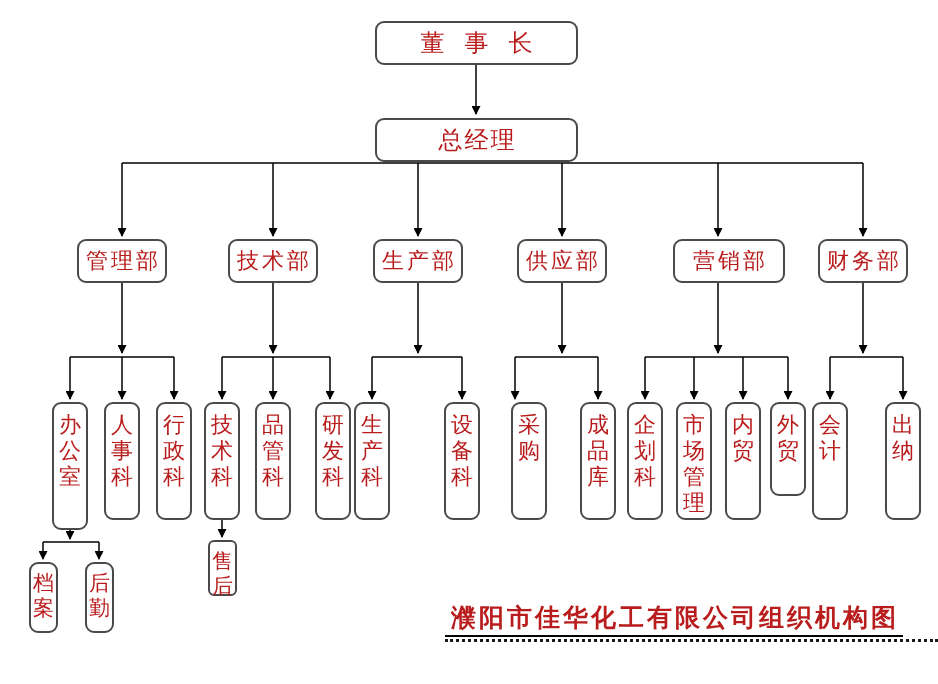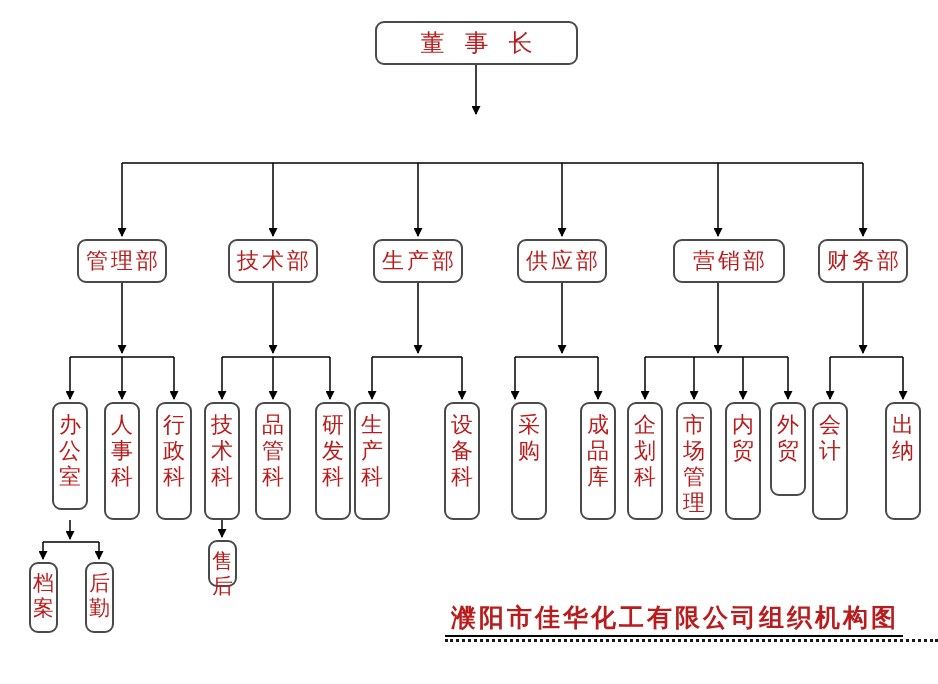--- a/index.html
+++ b/index.html
@@ -113,47 +113,48 @@
       <line x1="70" y1="520" x2="70" y2="539" marker-end="url(#arw)"></line>
       <line x1="43" y1="542" x2="99" y2="542"></line>
       <line x1="43" y1="542" x2="43" y2="559" marker-end="url(#arw)"></line>
       <line x1="99" y1="542" x2="99" y2="559" marker-end="url(#arw)"></line>
 
       <line x1="222" y1="520" x2="222" y2="537" marker-end="url(#arw)"></line>
     </g>
   </svg>
 
   <div class="node h-node wide-space" style="left:375px;top:21px;width:203px;height:44px;">董事长</div>
+  <div class="node h-node" style="left:375px;top:118px;width:203px;height:44px;">总经理</div>
 
   <div class="node h-node dept" style="left:77px;top:239px;width:90px;height:44px;">管理部</div>
   <div class="node h-node dept" style="left:228px;top:239px;width:90px;height:44px;">技术部</div>
   <div class="node h-node dept" style="left:373px;top:239px;width:90px;height:44px;">生产部</div>
   <div class="node h-node dept" style="left:517px;top:239px;width:90px;height:44px;">供应部</div>
   <div class="node h-node dept" style="left:673px;top:239px;width:112px;height:44px;">营销部</div>
   <div class="node h-node dept" style="left:818px;top:239px;width:90px;height:44px;">财务部</div>
 
-  <div class="node v-node" style="left:52px;top:402px;width:36px;height:108px;">办公室</div>
+  <div class="node v-node" style="left:52px;top:402px;width:36px;height:128px;">办公室</div>
   <div class="node v-node" style="left:104px;top:402px;width:36px;height:118px;">人事科</div>
   <div class="node v-node" style="left:156px;top:402px;width:36px;height:118px;">行政科</div>
   <div class="node v-node" style="left:204px;top:402px;width:36px;height:118px;">技术科</div>
   <div class="node v-node" style="left:255px;top:402px;width:36px;height:118px;">品管科</div>
   <div class="node v-node" style="left:315px;top:402px;width:36px;height:118px;">研发科</div>
   <div class="node v-node" style="left:354px;top:402px;width:36px;height:118px;">生产科</div>
   <div class="node v-node" style="left:444px;top:402px;width:36px;height:118px;">设备科</div>
   <div class="node v-node" style="left:511px;top:402px;width:36px;height:118px;">采购</div>
   <div class="node v-node" style="left:580px;top:402px;width:36px;height:118px;">成品库</div>
   <div class="node v-node" style="left:627px;top:402px;width:36px;height:118px;">企划科</div>
   <div class="node v-node" style="left:676px;top:402px;width:36px;height:118px;">市场管理</div>
   <div class="node v-node" style="left:725px;top:402px;width:36px;height:118px;">内贸</div>
   <div class="node v-node" style="left:770px;top:402px;width:36px;height:94px;">外贸</div>
   <div class="node v-node" style="left:812px;top:402px;width:36px;height:118px;">会计</div>
   <div class="node v-node" style="left:885px;top:402px;width:36px;height:118px;">出纳</div>
 
   <div class="node v-node v-small" style="left:29px;top:562px;width:29px;height:71px;">档案</div>
   <div class="node v-node v-small" style="left:85px;top:562px;width:29px;height:71px;">后勤</div>
-  <div class="node v-node v-small" style="left:208px;top:540px;width:29px;height:47px;">售后</div>
+  <div class="node v-node v-small" style="left:208px;top:540px;width:29px;height:56px;border-radius:6px;">售后</div>
 
   <div id="title-wrap">
     <span id="title-text">濮阳市佳华化工有限公司组织机构图</span>
     <div id="title-dotted"></div>
   </div>
 
 </div>
 
 </body></html>

